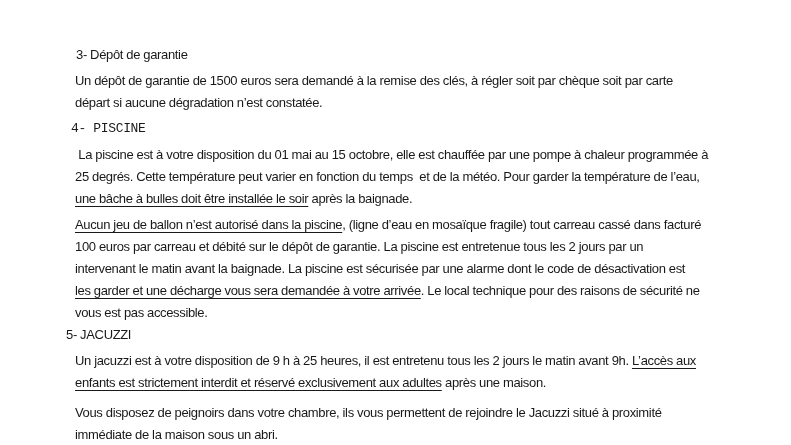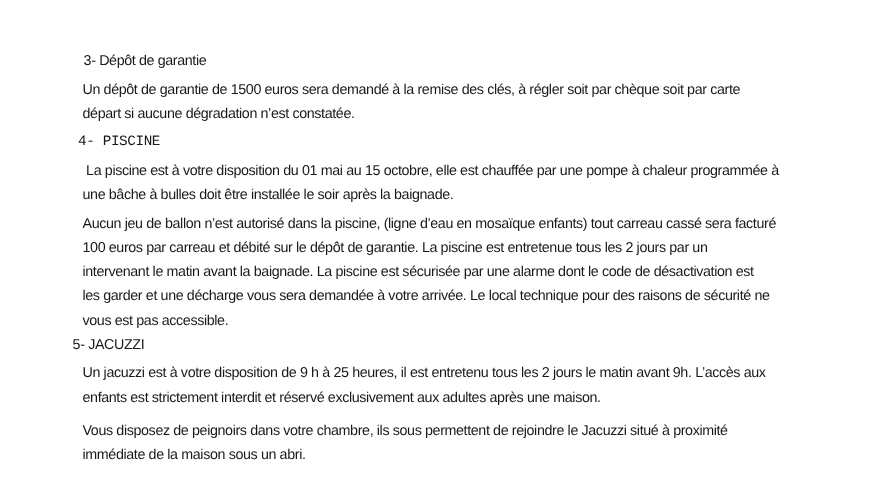--- a/index.html
+++ b/index.html
@@ -33,53 +33,55 @@
     color: var(--ink);
   }
   .heading { margin: 0 0 4px 0; }
   .para    { margin: 0 0 4px 0; }
   .sec-depot-de-garantie .heading { margin-left: 1px; }
   .sec-piscine .heading           { margin-left: -4px; font-family: Liberation Mono, monospace; }
   .sec-jacuzzi .heading           { margin-left: -9px; margin-top: -4px; }
   .sec-jacuzzi .para + .para      { margin-top: 8px; }
   .run { white-space: pre; }
   .u {
+    text-decoration: underline;
     text-decoration-thickness: 1px;
     text-underline-offset: 2.5px;
   }
 </style>
 </head>
 <body>
 
 <div class="page">
     <div class="section sec-depot-de-garantie">
       <div class="heading">3- Dépôt de garantie</div>
       <div class="para">
         <div class="line"><span class="run">Un dépôt de garantie de 1500 euros sera demandé à la remise des clés, à régler soit par chèque soit par carte</span></div>
         <div class="line"><span class="run">départ si aucune dégradation n’est constatée.</span></div>
       </div>
     </div>
     <div class="section sec-piscine">
       <div class="heading">4- PISCINE</div>
       <div class="para">
         <div class="line"><span class="run"> La piscine est à votre disposition du 01 mai au 15 octobre, elle est chauffée par une pompe à chaleur programmée à</span></div>
+        <div class="line"><span class="run">25 degrés. Cette température peut varier en fonction du temps  et de la météo. Pour garder la température de l’eau,</span></div>
         <div class="line"><span class="run u">une bâche à bulles doit être installée le soir</span><span class="run"> après la baignade.</span></div>
       </div>
       <div class="para">
-        <div class="line"><span class="run u">Aucun jeu de ballon n’est autorisé dans la piscine</span><span class="run">, (ligne d’eau en mosaïque enfants) tout carreau cassé sera facturé</span></div>
+        <div class="line"><span class="run u">Aucun jeu de ballon n’est autorisé dans la piscine</span><span class="run">, (ligne d’eau en mosaïque fragile) tout carreau cassé dans facturé</span></div>
         <div class="line"><span class="run">100 euros par carreau et débité sur le dépôt de garantie. La piscine est entretenue tous les 2 jours par un</span></div>
         <div class="line"><span class="run">intervenant le matin avant la baignade. La piscine est sécurisée par une alarme dont le code de désactivation est</span></div>
         <div class="line"><span class="run u">les garder et une décharge vous sera demandée à votre arrivée</span><span class="run">. Le local technique pour des raisons de sécurité ne</span></div>
         <div class="line"><span class="run">vous est pas accessible.</span></div>
       </div>
     </div>
     <div class="section sec-jacuzzi">
       <div class="heading">5- JACUZZI</div>
       <div class="para">
         <div class="line"><span class="run">Un jacuzzi est à votre disposition de 9 h à 25 heures, il est entretenu tous les 2 jours le matin avant 9h. </span><span class="run u">L’accès aux</span></div>
         <div class="line"><span class="run u">enfants est strictement interdit et réservé exclusivement aux adultes</span><span class="run"> après une maison.</span></div>
       </div>
       <div class="para">
-        <div class="line"><span class="run">Vous disposez de peignoirs dans votre chambre, ils sous permettent de rejoindre le Jacuzzi situé à proximité</span></div>
+        <div class="line"><span class="run">Vous disposez de peignoirs dans votre chambre, ils vous permettent de rejoindre le Jacuzzi situé à proximité</span></div>
         <div class="line"><span class="run">immédiate de la maison sous un abri.</span></div>
       </div>
     </div>
   </div>
 
 </body></html>

